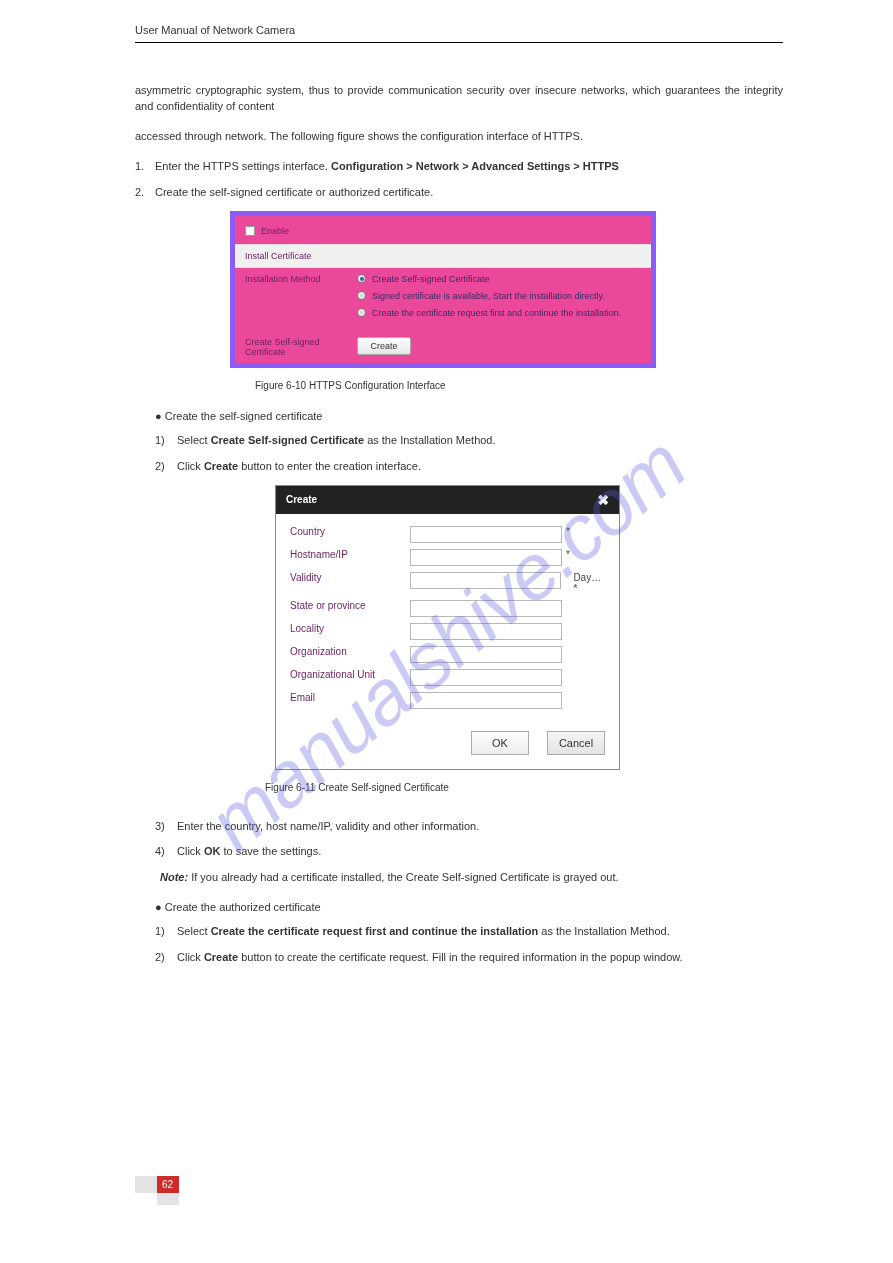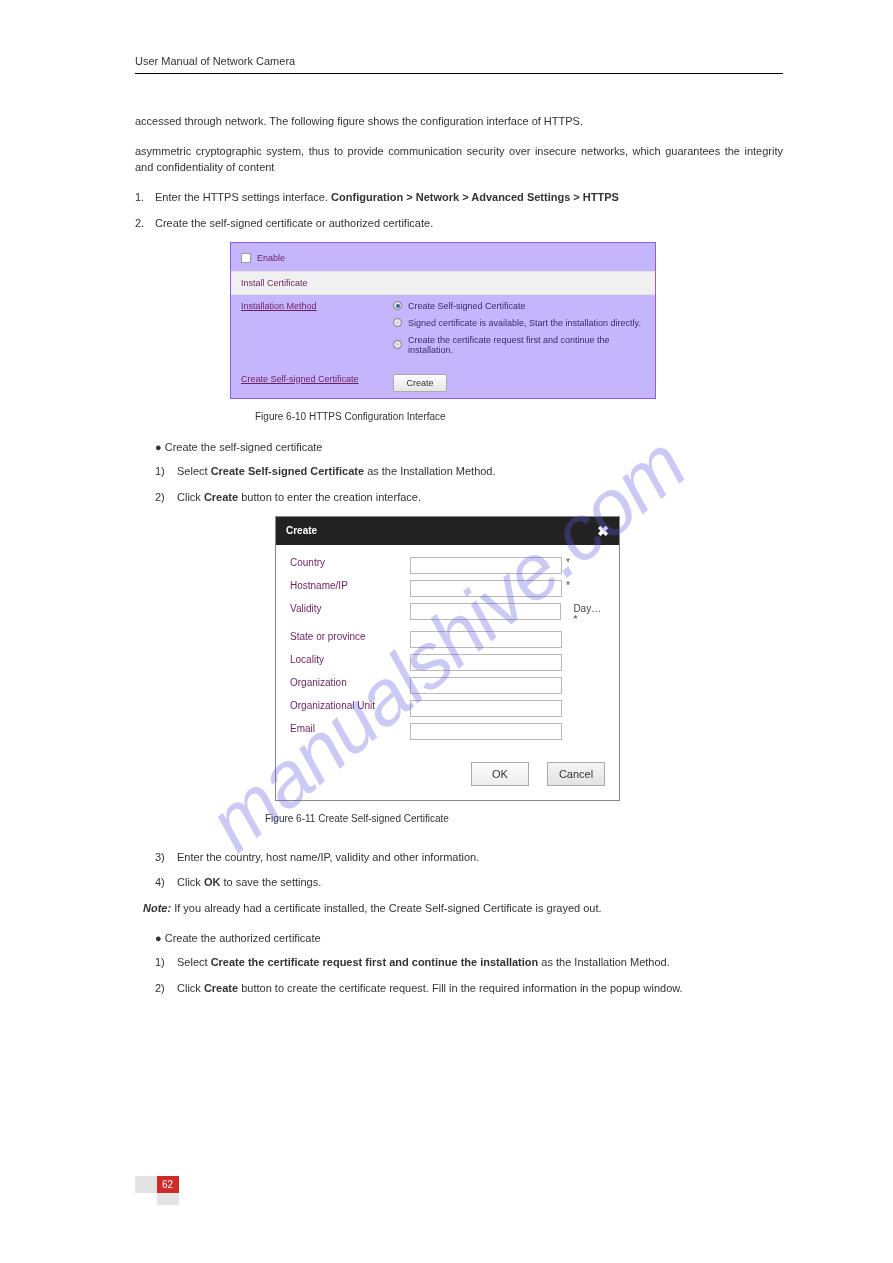--- a/index.html
+++ b/index.html
@@ -5,21 +5,21 @@
   * { box-sizing: border-box; margin: 0; padding: 0; }
   body {
     font-family: Arial, sans-serif;
     background: #fff;
     width: 893px;
     height: 1263px;
     position: relative;
     overflow: hidden;
   }
   .page {
-    padding: 55px 110px 40px 135px;
+    padding: 24px 110px 40px 135px;
     position: relative;
   }
   .header-text {
     font-size: 11px;
     color: #333;
     margin-bottom: 6px;
   }
   .hr {
     border: none;
     border-top: 1.5px solid #000;
@@ -49,22 +49,22 @@
     margin-left: 20px;
   }
   .substep .num { width: 22px; flex-shrink: 0; }
   .bold { font-weight: bold; }
   .italic { font-style: italic; }
 
   
   .panel1 {
     width: 426px;
     margin: 8px 12px 12px 95px;
-    border: 1px solid #8b5cf6;
-    background: #c4b5fd;
+    border: 5px solid #8b5cf6;
+    background: #ec4899;
     font-size: 9px;
   }
   .panel1 .row-enable {
     padding: 10px 10px 8px 10px;
     display: flex;
     align-items: center;
     gap: 6px;
     color: #6b1f5e;
   }
   .chk {
@@ -78,24 +78,23 @@
     color: #6b1f5e;
     border-top: 1px solid #e4e4e4;
     border-bottom: 1px solid #e4e4e4;
   }
   .panel1 .row {
     display: flex;
     padding: 6px 10px;
     align-items: flex-start;
   }
   .panel1 .label {
-    width: 152px;
+    width: 112px;
     color: #6b1f5e;
     flex-shrink: 0;
-    text-decoration: underline;
   }
   .panel1 .opts { flex: 1; }
   .panel1 .opt {
     display: flex;
     align-items: center;
     gap: 6px;
     color: #3a2a6b;
     margin-bottom: 7px;
   }
   .radio {
@@ -242,22 +241,22 @@
     top: 3px;
   }
 </style>
 </head>
 <body>
 
 <div class="page">
   <div class="header-text">User Manual of Network Camera</div>
   <hr class="hr">
 
+  <div class="para">asymmetric cryptographic system, thus to provide communication security over insecure networks, which guarantees the integrity and confidentiality of content</div>
   <div class="para">accessed through network. The following figure shows the configuration interface of HTTPS.</div>
-  <div class="para">asymmetric cryptographic system, thus to provide communication security over insecure networks, which guarantees the integrity and confidentiality of content</div>
 
   <div class="step">
     <div class="num">1.</div>
     <div>
       <span>Enter the HTTPS settings interface.</span>
       <span class="bold">Configuration &gt; Network &gt; Advanced Settings &gt; HTTPS</span>
     </div>
   </div>
   <div class="step">
     <div class="num">2.</div>
@@ -367,21 +366,21 @@
     <div class="num">3)</div>
     <div>Enter the country, host name/IP, validity and other information.</div>
   </div>
   <div class="substep">
     <div class="num">4)</div>
     <div>
       <span>Click </span><span class="bold">OK</span><span> to save the settings.</span>
     </div>
   </div>
 
-  <div class="para" style="margin-left:8px">
+  <div class="para" style="margin-left:25px">
     <span class="italic bold">Note:</span>
     <span> If you already had a certificate installed, the Create Self-signed Certificate is grayed out.</span>
   </div>
 
   <div class="block-opt">
     <span class="bullet">●</span>
     <span>Create the authorized certificate</span>
   </div>
 
   <div class="substep">

